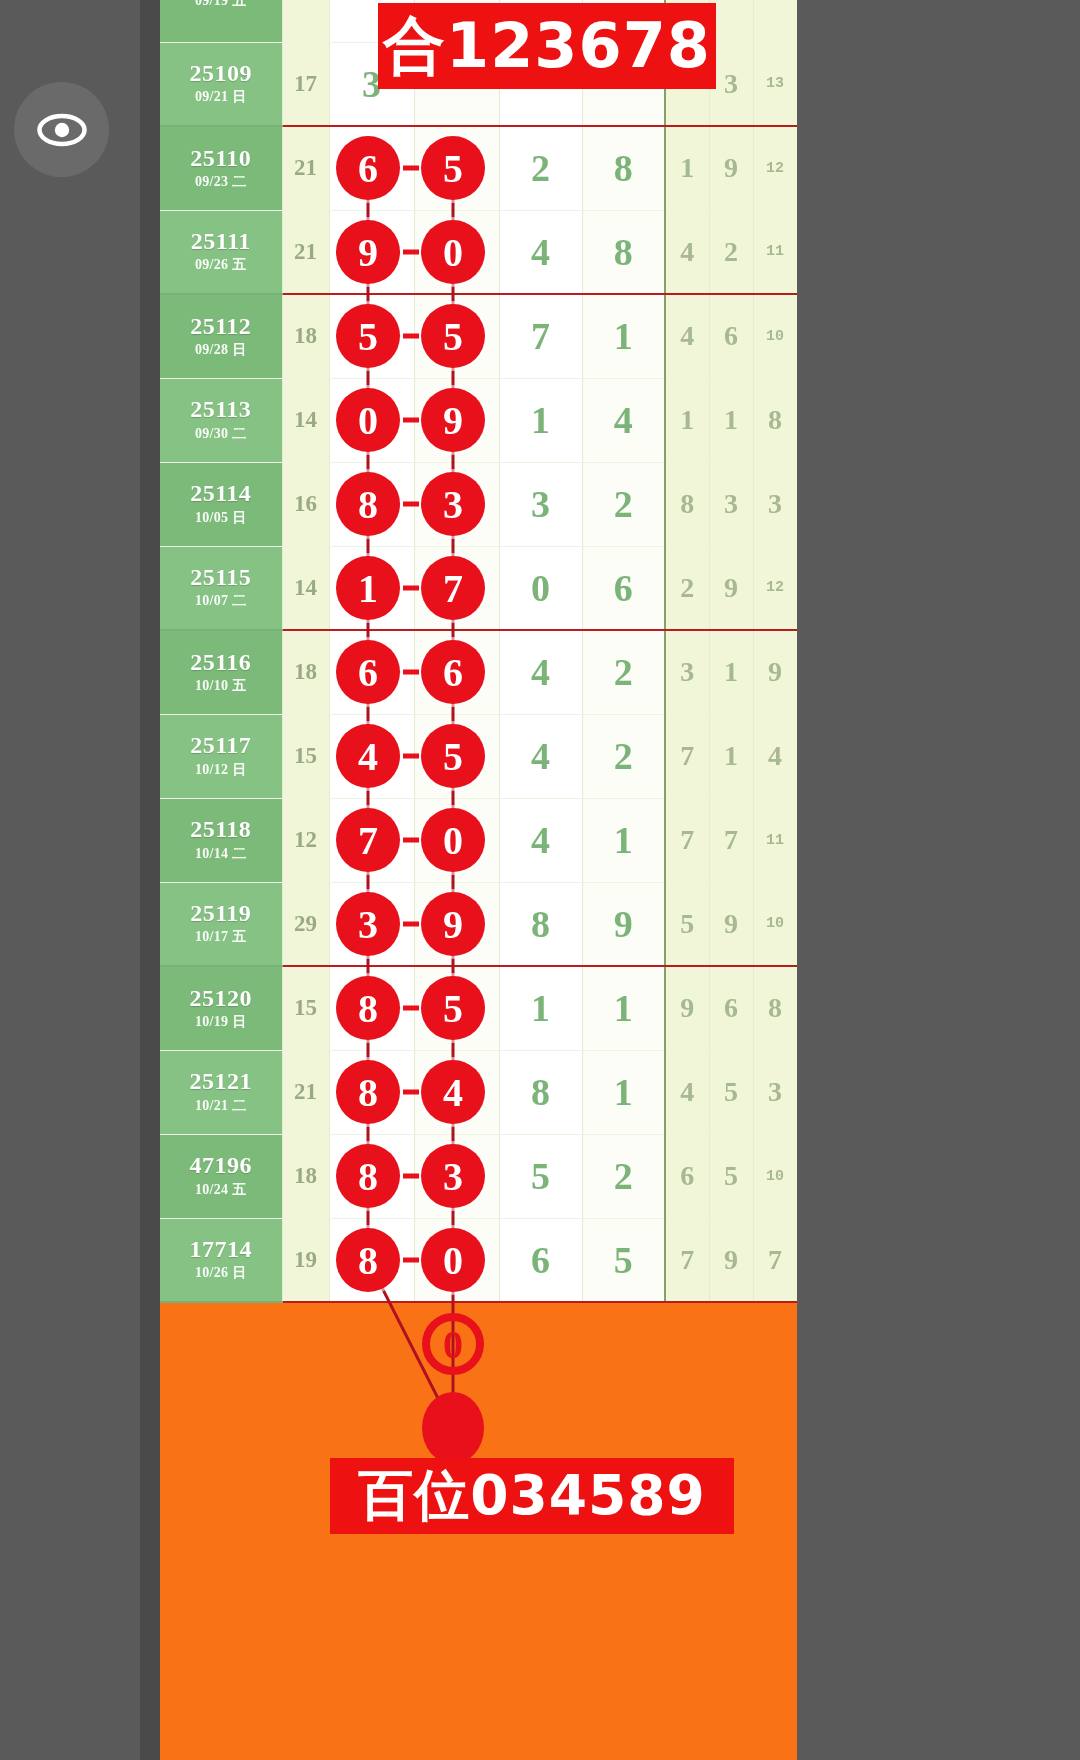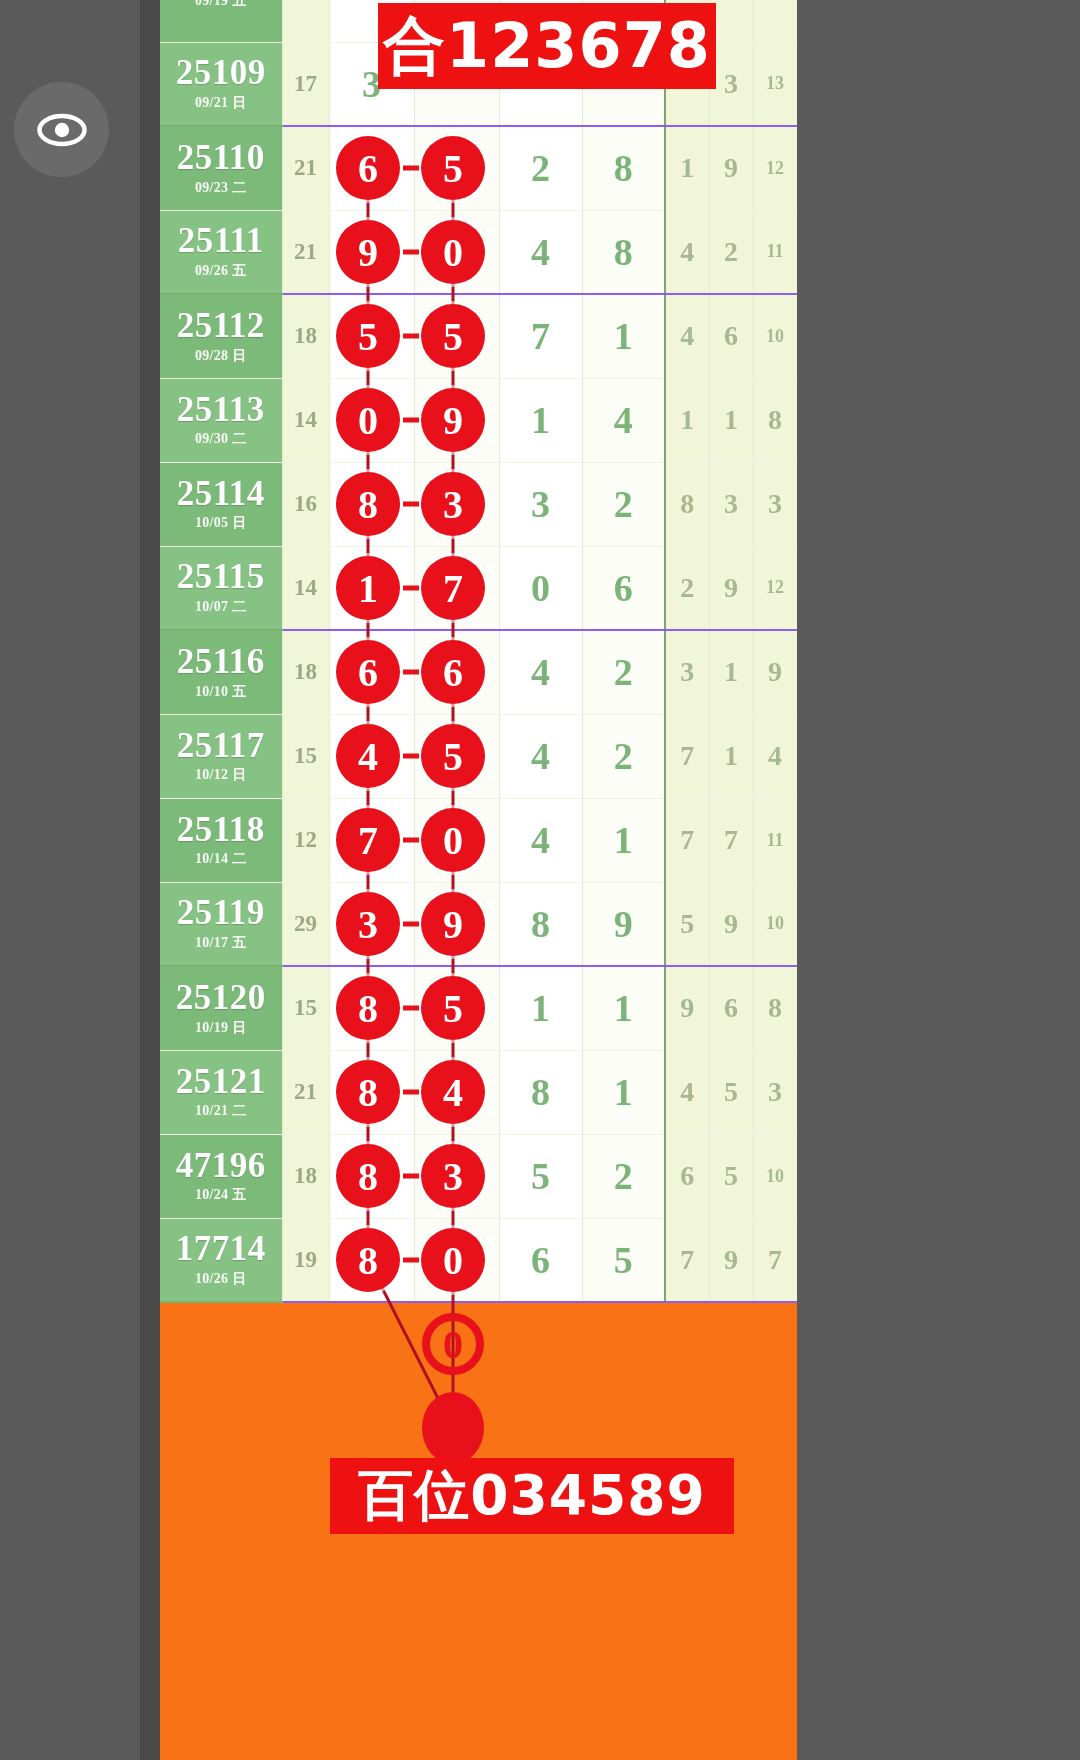--- a/index.html
+++ b/index.html
@@ -67,33 +67,33 @@
   col.c-sum   { width: 47px; }
   col.c-d1    { width: 85px; }
   col.c-d2    { width: 85px; }
   col.c-d3    { width: 83px; }
   col.c-d4    { width: 83px; }
   col.c-s1    { width: 44px; }
   col.c-s2    { width: 44px; }
   col.c-s3    { width: 44px; }
 
   tr.row { height: 84px; }
-  tr.row.group-end td { border-bottom: 2px solid #8b5cf6; }
+  tr.row.group-end td { border-bottom: 2px solid #b91c1c; }
 
   
   td.issue {
     background: #7cba79;
     color: #ffffff;
     border-right: 1px solid #8fc98b;
     border-bottom: 1px solid #8fc98b;
   }
   tr.row.group-end td.issue { border-bottom: 2px solid #76b273; }
   td.issue.alt { background: #86c283; }
   .issue-no {
-    font-size: 35px;
+    font-size: 24px;
     font-weight: bold;
     letter-spacing: .5px;
     line-height: 1.05;
     text-shadow: 0 1px 1px rgba(0,0,0,.18);
     text-align: center;
   }
   .issue-date {
     font-size: 14px;
     font-weight: bold;
     letter-spacing: .3px;
@@ -118,21 +118,21 @@
   td.digit.tint { background: #fbfdf6; }
 
   
   td.stat {
     background: #f2f6d8;
     color: #a7b893;
     font-size: 28px;
     border-right: 1px solid #e4ebcf;
   }
   td.stat.first { border-left: 2px solid #7fa46a; }
-  td.stat.two { font-size: 18px; }
+  td.stat.two { font-size: 15px; font-family: Liberation Mono, monospace; }
 
   
   .overlay {
     position: absolute;
     left: 160px; top: 0;
     width: 637px; height: 1760px;
     pointer-events: none;
   }
   .ball {
     position: absolute;

